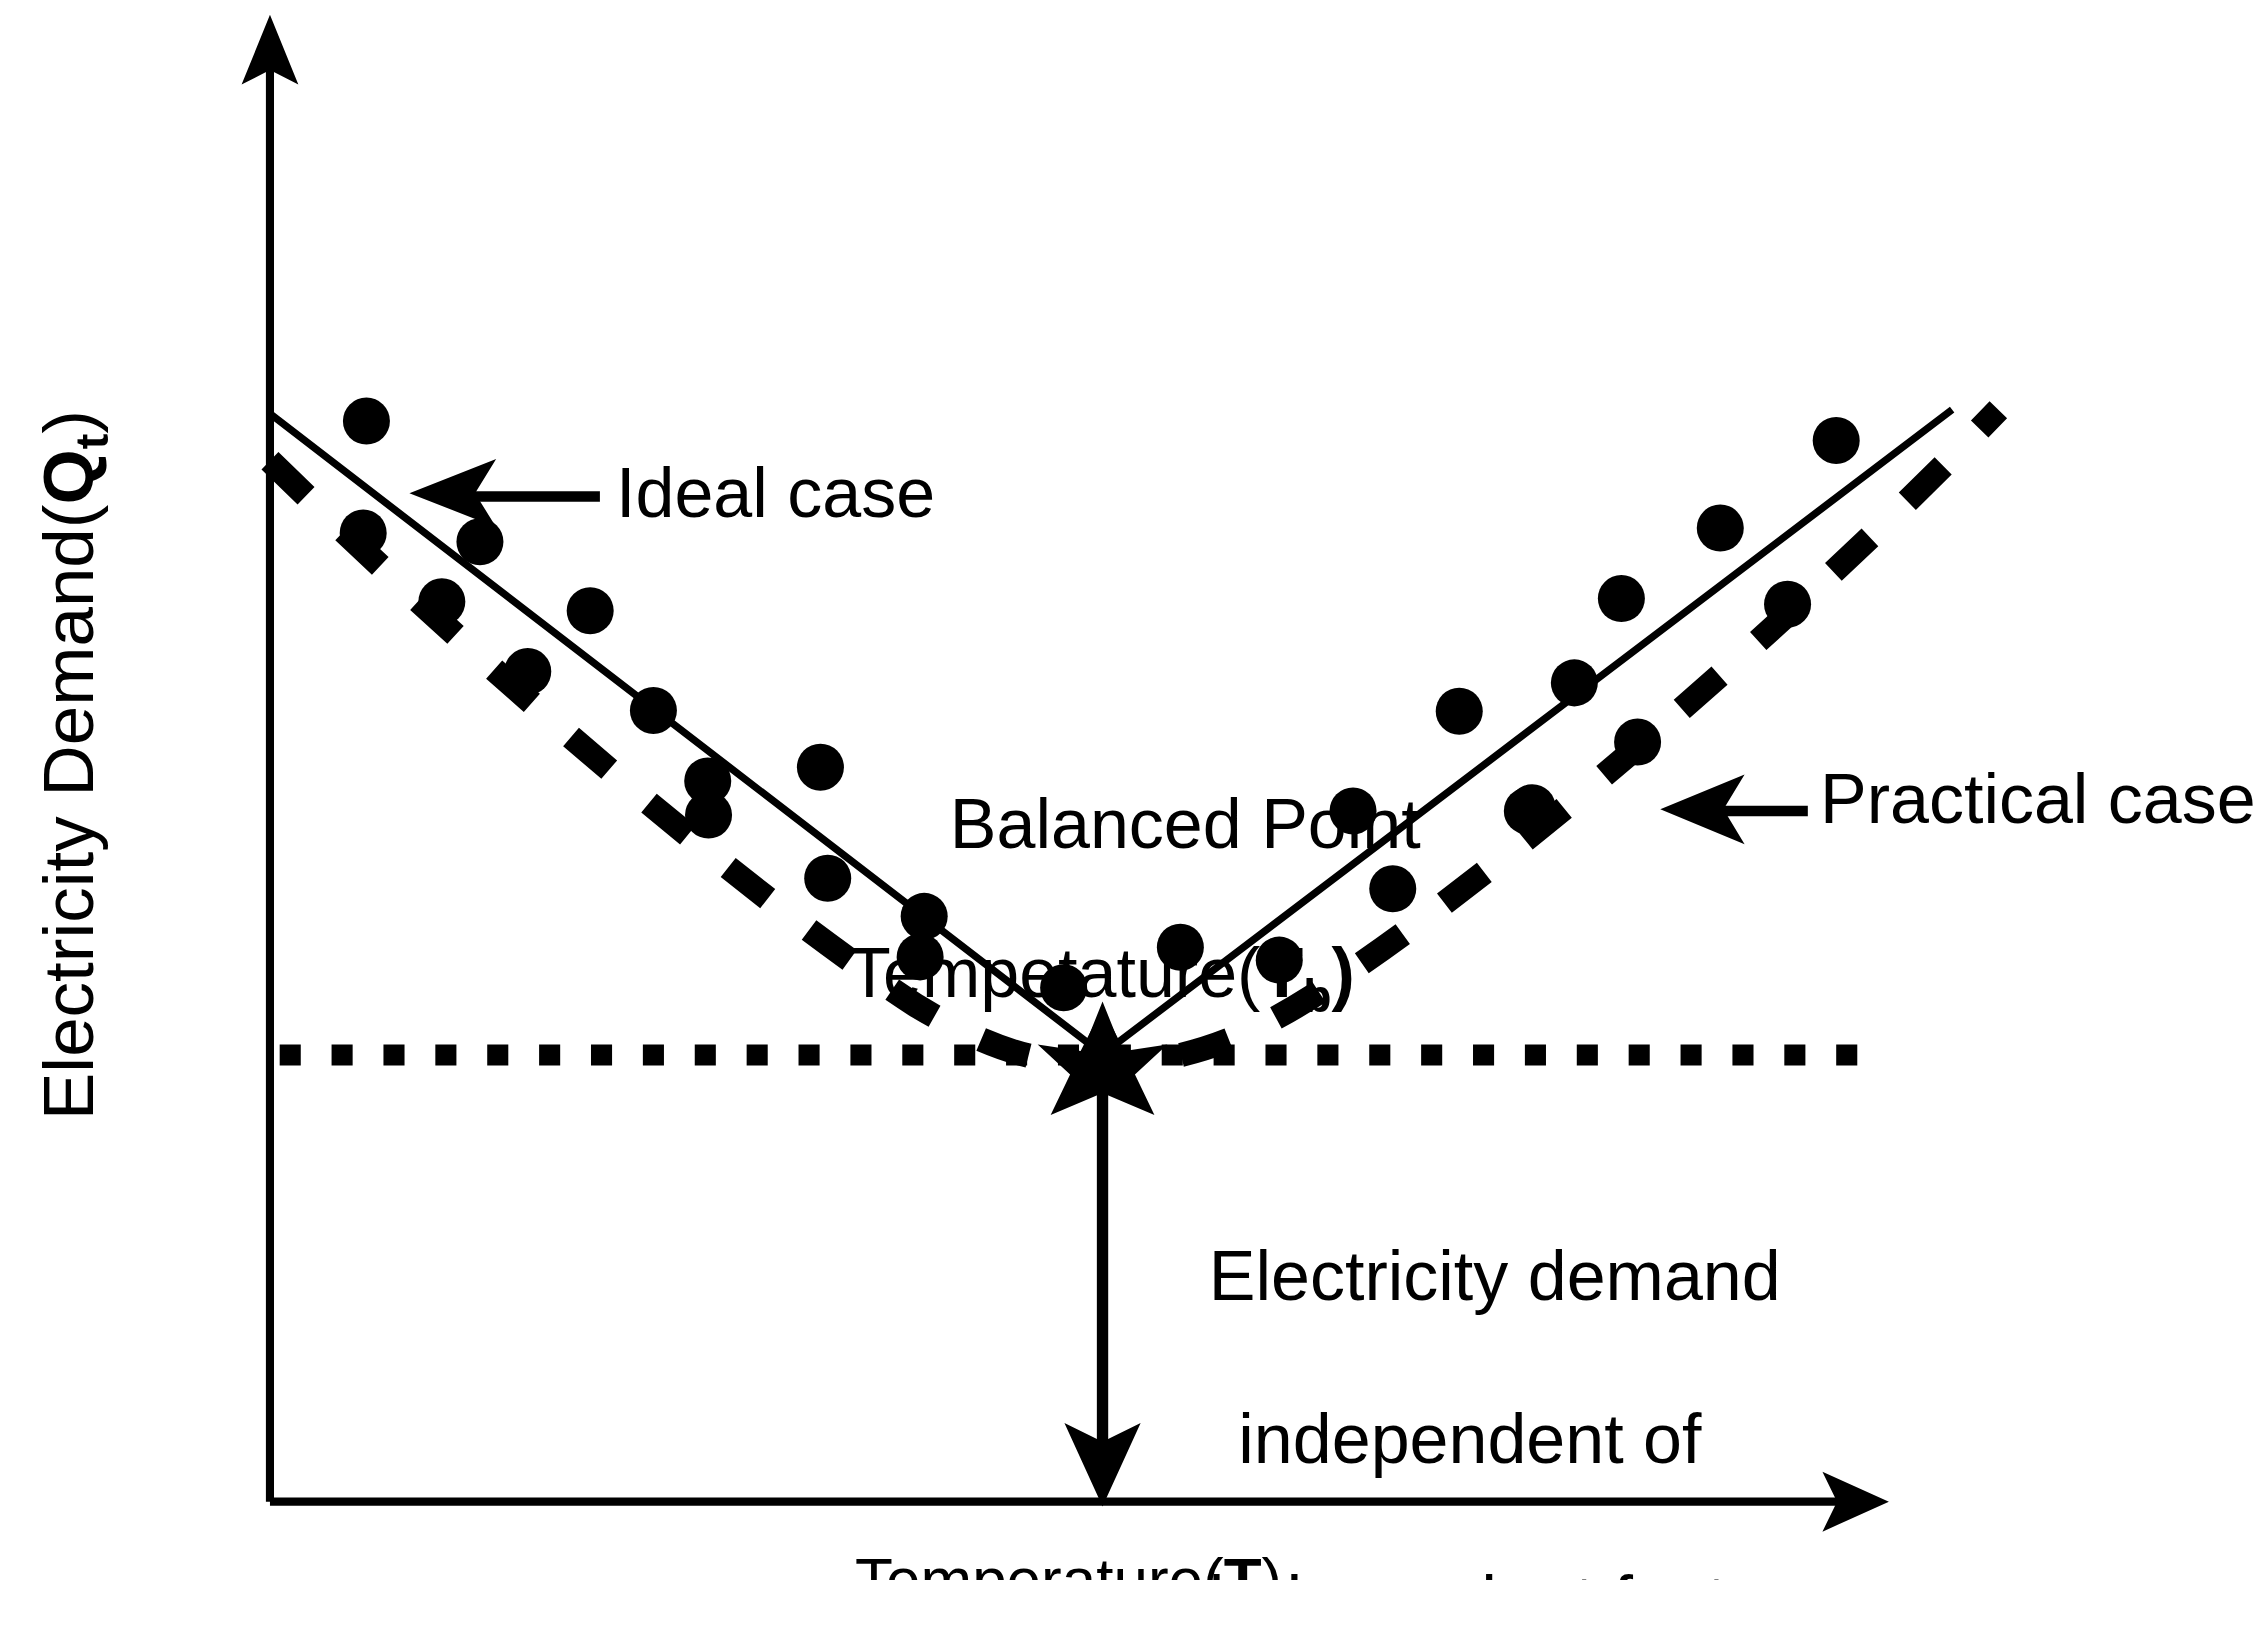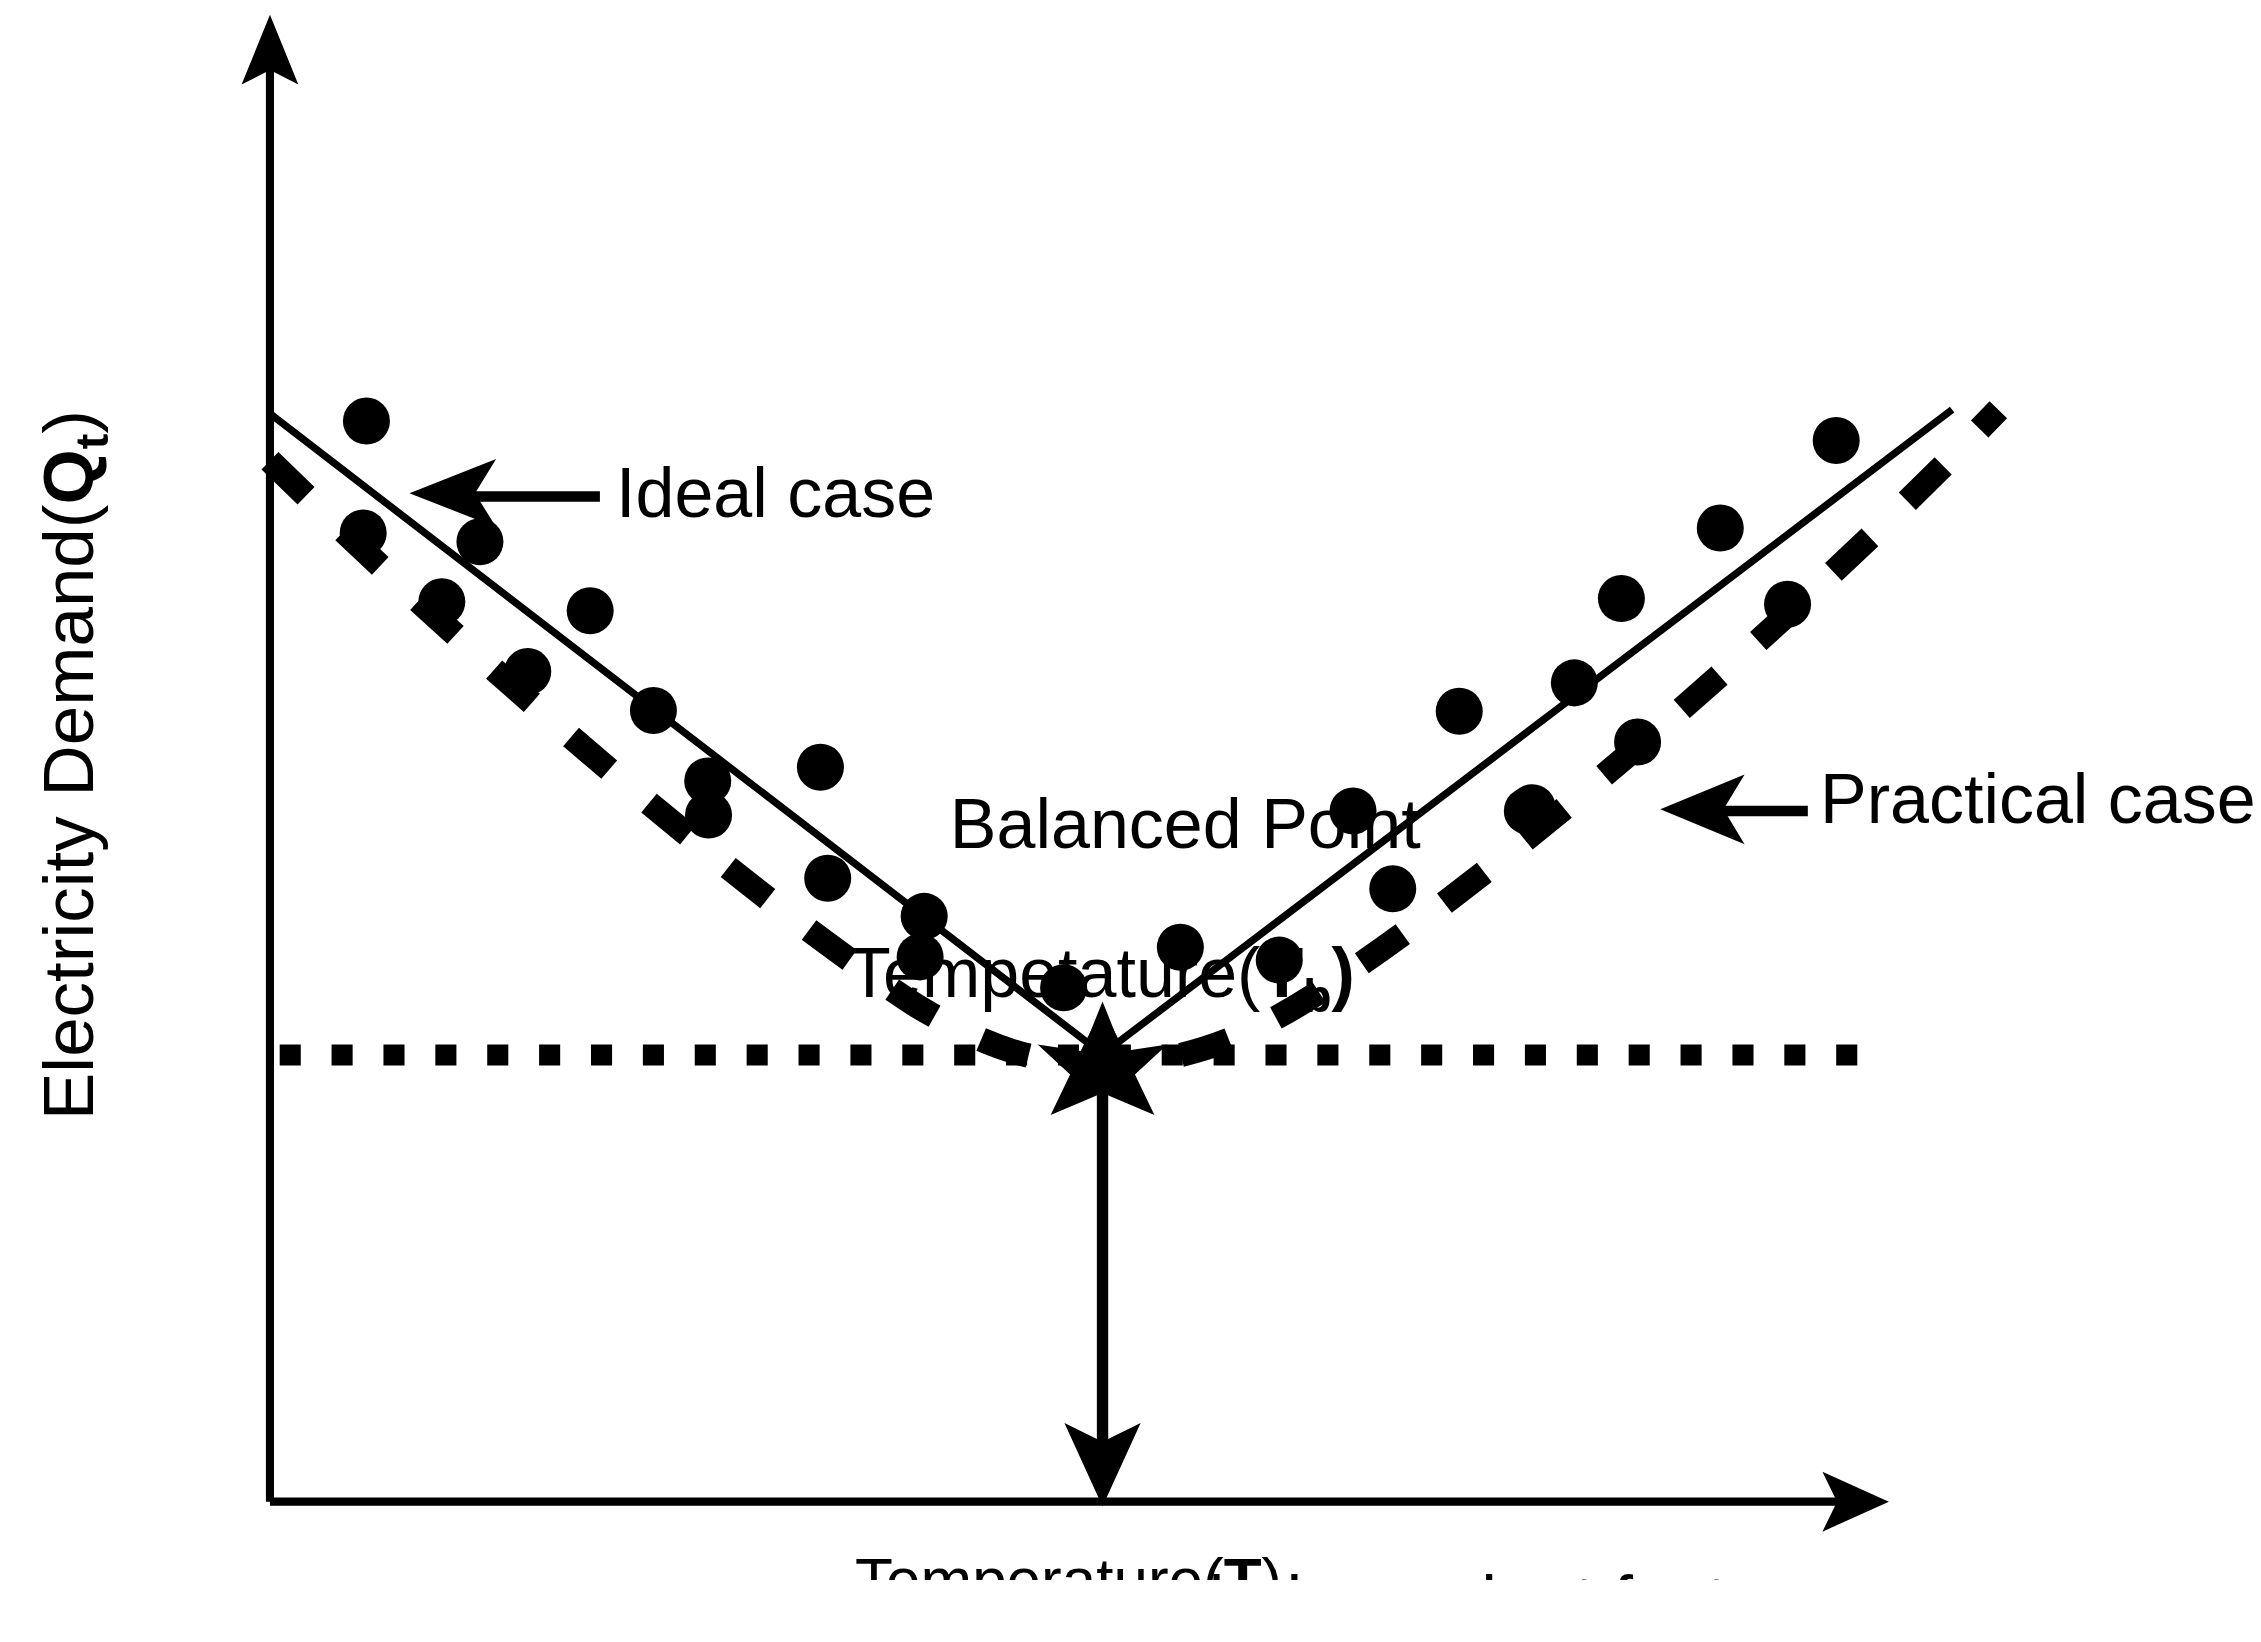--- a/index.html
+++ b/index.html
@@ -164,22 +164,22 @@
   <div class="fig-text lbl-ideal">Ideal case</div>
 
   <div class="fig-text lbl-practical">Practical case</div>
 
   <div class="fig-text lbl-balanced">
     <span>Balanced Point</span>
     <span class="ln2"><span>Tempetature(</span><span class="bold">T</span><span class="sub">b</span><span class="bold">)</span></span>
   </div>
 
   <div class="fig-text lbl-indep">
-    <br>
-    <br>
+    <span>Electricity demand</span><br>
+    <span>independent of</span><br>
     <span>independent factors</span>
   </div>
 
   <div class="fig-text lbl-xaxis"><span>Temperature(</span><span class="bold">T</span><span>)</span></div>
 
   <div class="fig-text lbl-yaxis"><span>Electricity Demand(</span><span class="bold">Q</span><span class="sub">t</span><span>)</span></div>
 
 </div>
 
 

